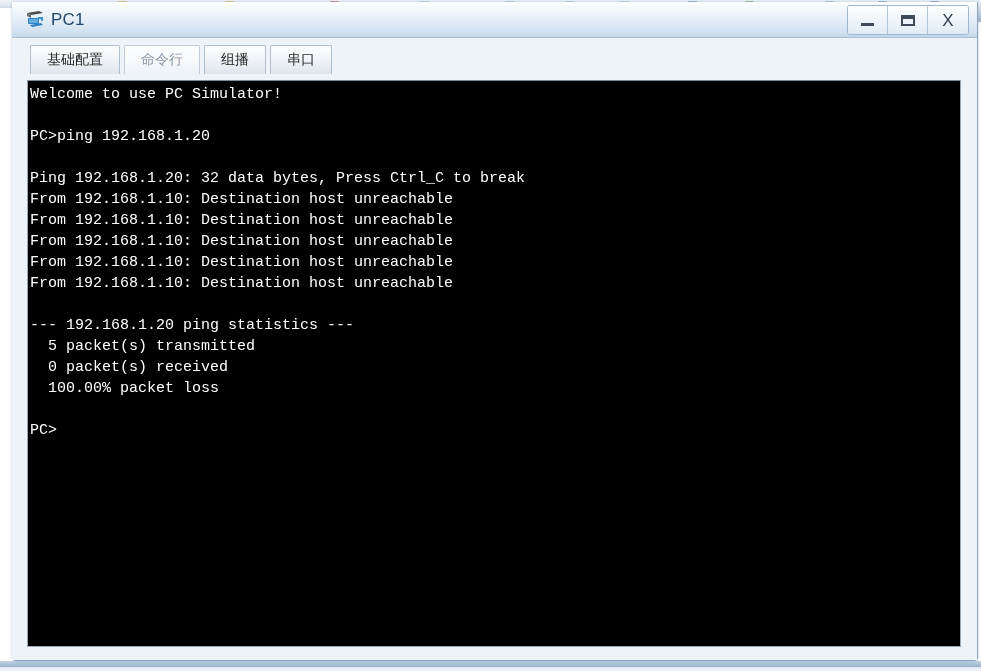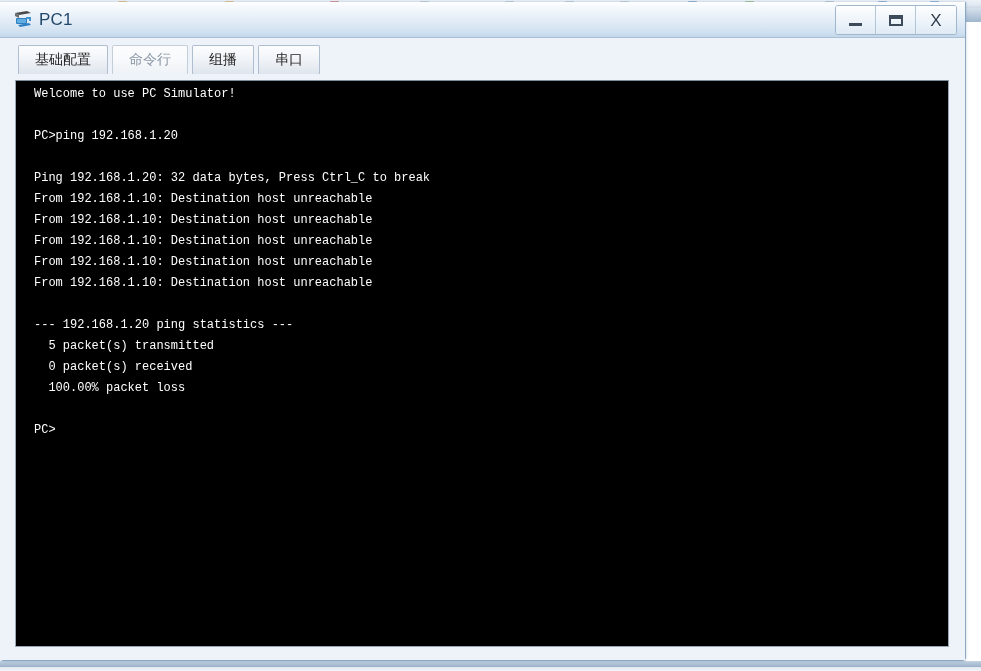--- a/index.html
+++ b/index.html
@@ -58,21 +58,21 @@
   #bg-bottom-strip {
     position: absolute;
     left: 0; bottom: 0;
     width: 981px; height: 10px;
     background: linear-gradient(to bottom, #c3d3e3, #9db4cb 55%, #dfe7ef 56%, #f2f5f9);
   }
 
   
   #pc-window {
     position: absolute;
-    left: 0px;
+    left: 12px;
     top: 2px;
     width: 966px;
     height: 659px;
     background: #eef3fa;
     border: 1px solid #8ba7c4;
     border-top: none;
     border-left: none;
     border-radius: 0 0 4px 4px;
     box-sizing: border-box;
     box-shadow: 0 0 3px rgba(80,110,145,.35);
@@ -187,26 +187,26 @@
     height: 567px;
     border: 1px solid #9aa7b5;
     border-top-color: #7e8d9c;
     box-sizing: border-box;
     background: #000000;
     overflow: hidden;
   }
   #console {
     width: 100%;
     height: 100%;
-    padding: 3px 0 0 18px;
+    padding: 3px 0 0 2px;
     box-sizing: border-box;
     background: #000000;
     color: #ffffff;
     font-family: "Liberation Mono", "DejaVu Sans Mono", monospace;
-    font-size: 12px;
+    font-size: 15px;
     line-height: 21px;
     white-space: pre;
     overflow: hidden;
   }
   #console .ln { display: block; height: 21px; }
   #console .ln.blank { color: transparent; }
 
   #window-pad {
     position: absolute;
     left: 0; bottom: 0;

